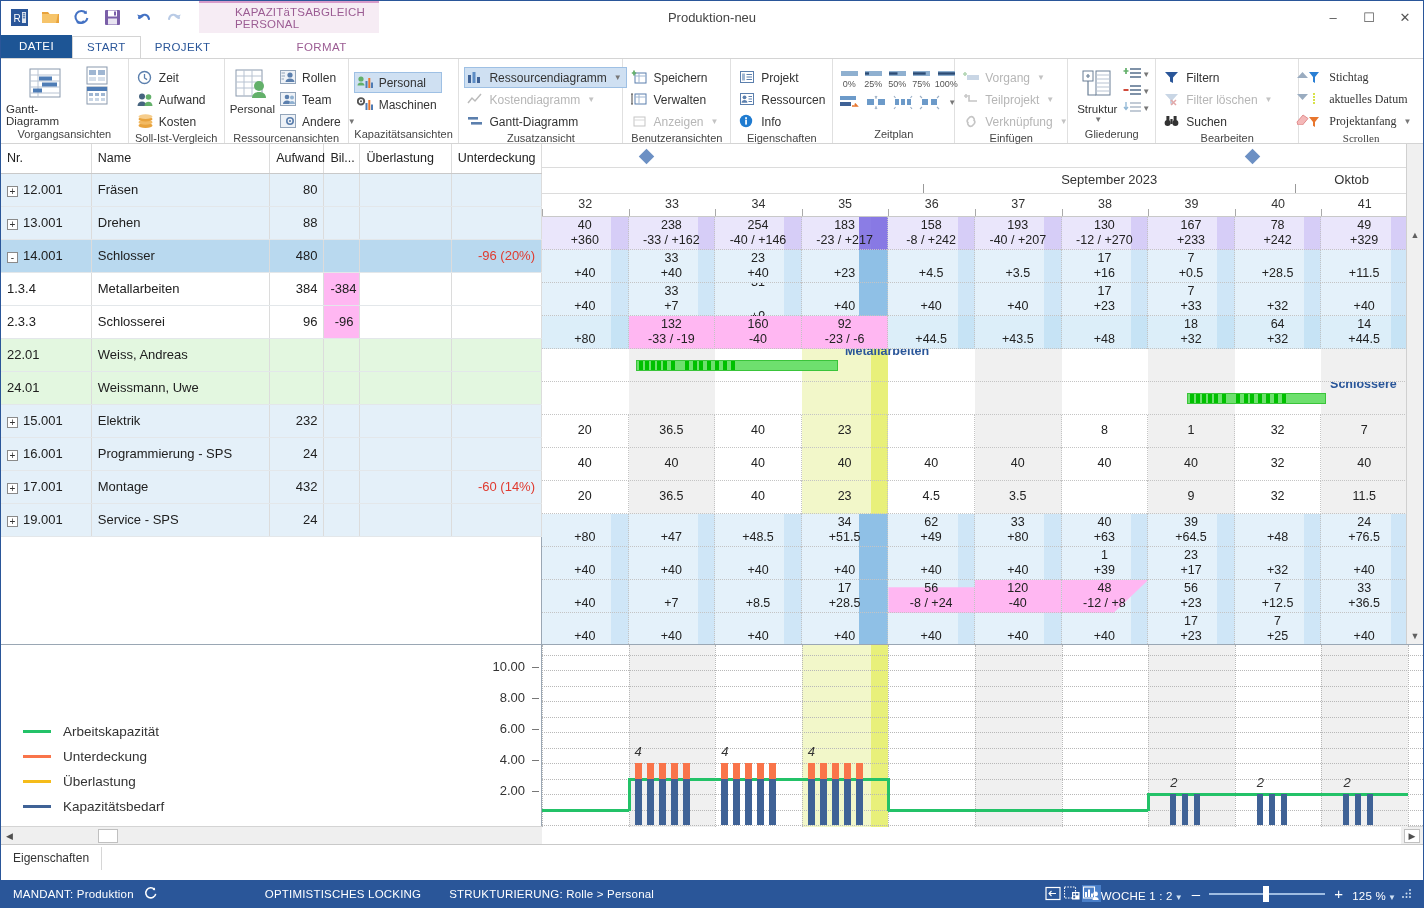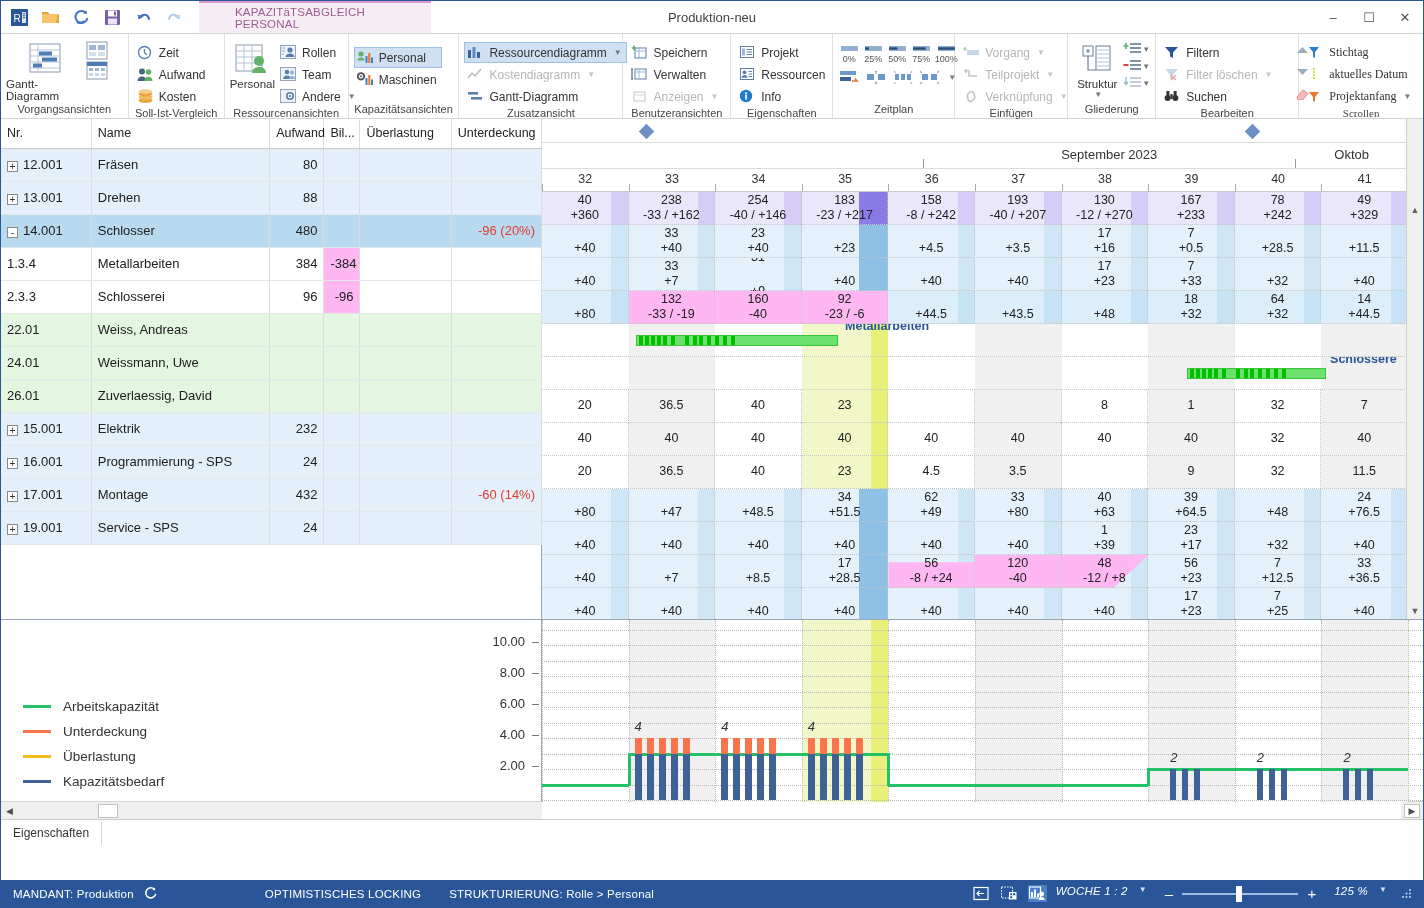--- a/index.html
+++ b/index.html
@@ -28,21 +28,21 @@
     display: flex;
     align-items: center;
   }
   .qat { display: flex; align-items: center; gap: 9px; padding-left: 7px; }
   .qat .qicon { width: 22px; height: 22px; display: inline-flex; align-items: center; justify-content: center; }
   .title-center {
     position: absolute; left: 0; right: 0; text-align: center;
     font-size: 13px; color: #444; pointer-events: none;
   }
   .ctxtab {
-    position: absolute; left: 198px; top: 0; width: 232px; height: 32px;
+    position: absolute; left: 198px; top: 0; width: 180px; height: 32px;
     background: #f6ecf4; color: #9b5c93;
     font-size: 11.5px; letter-spacing: .2px;
     display: flex; align-items: center; justify-content: center;
     border-top: 2px solid #d79ccb;
     padding-left: 36px;
   }
   .wincontrols {
     position: absolute; right: 0; top: 0; height: 32px;
     display: flex; align-items: stretch;
   }
@@ -242,21 +242,21 @@
     border-right: 1px solid #d6d6d6;
   }
 
   
   .statusbar {
     position: absolute; left: 0; right: 0; bottom: 0; height: 27px;
     background: #2a5699; color: #fff; display: flex; align-items: center;
     font-size: 11.5px; letter-spacing: .2px;
   }
   .sb-item { display: flex; align-items: center; gap: 7px; }
-  .sb-right { margin-left: auto; display: flex; align-items: flex-start; gap: 9px; padding-right: 8px; font-style: italic; }
+  .sb-right { margin-left: auto; display: flex; align-items: flex-end; padding-right: 8px; }
   .sb-icon {
     width: 19px; height: 17px; display: inline-flex; align-items: center; justify-content: center;
   }
   .sb-icon.sel { background: #4a7fc8; }
   .zoomslider { display: flex; align-items: center; gap: 0; }
   .zs-track { width: 116px; height: 2px; background: #9fbde2; position: relative; }
   .zs-thumb { position: absolute; left: 54px; top: -7px; width: 6px; height: 16px; background: #fff; }
 </style>
 </head>
 <body>
@@ -316,20 +316,26 @@
     </div>
     <div class="title-center">Produktion-neu</div>
     <div class="ctxtab">KAPAZITäTSABGLEICH PERSONAL</div>
     <div class="wincontrols">
       <div>–</div>
       <div>☐</div>
       <div>✕</div>
     </div>
   </div>
 
+  <div class="tabstrip">
+    <div class="tab file">DATEI</div>
+    <div class="tab active">START</div>
+    <div class="tab">PROJEKT</div>
+    <div class="tab ctx" style="margin-left:58px;">FORMAT</div>
+  </div>
 
   <div class="ribbon">
 
     <div class="rgroup" style="width:128px;">
       <div class="rgroup-body">
         <div class="bigbtn">
           <span class="glyph">
             <svg width="40" height="34" viewBox="0 0 40 34">
                 <rect x="5" y="2" width="30" height="28" fill="#fff" stroke="#8a99ad"></rect>
                 <line x1="5" y1="8" x2="35" y2="8" stroke="#b8c3d2"></line>
@@ -873,28 +879,20 @@
               <td class="c-nr indent1"><span>22.01</span></td>
               <td class="c-name">Weiss, Andreas</td>
               <td class="c-auf"></td>
               <td class="c-bil"></td>
               <td class="c-ueb"></td>
               <td class="c-unt"></td>
             </tr>
             <tr class="person">
               <td class="c-nr indent1"><span>24.01</span></td>
               <td class="c-name">Weissmann, Uwe</td>
-              <td class="c-auf"></td>
-              <td class="c-bil"></td>
-              <td class="c-ueb"></td>
-              <td class="c-unt"></td>
-            </tr>
-            <tr class="person">
-              <td class="c-nr indent1"><span>26.01</span></td>
-              <td class="c-name">Zuverlaessig, David</td>
               <td class="c-auf"></td>
               <td class="c-bil"></td>
               <td class="c-ueb"></td>
               <td class="c-unt"></td>
             </tr>
             <tr class="role">
               <td class="c-nr"><span class="expander">+</span><span>15.001</span></td>
               <td class="c-name">Elektrik</td>
               <td class="c-auf">232</td>
               <td class="c-bil"></td>

